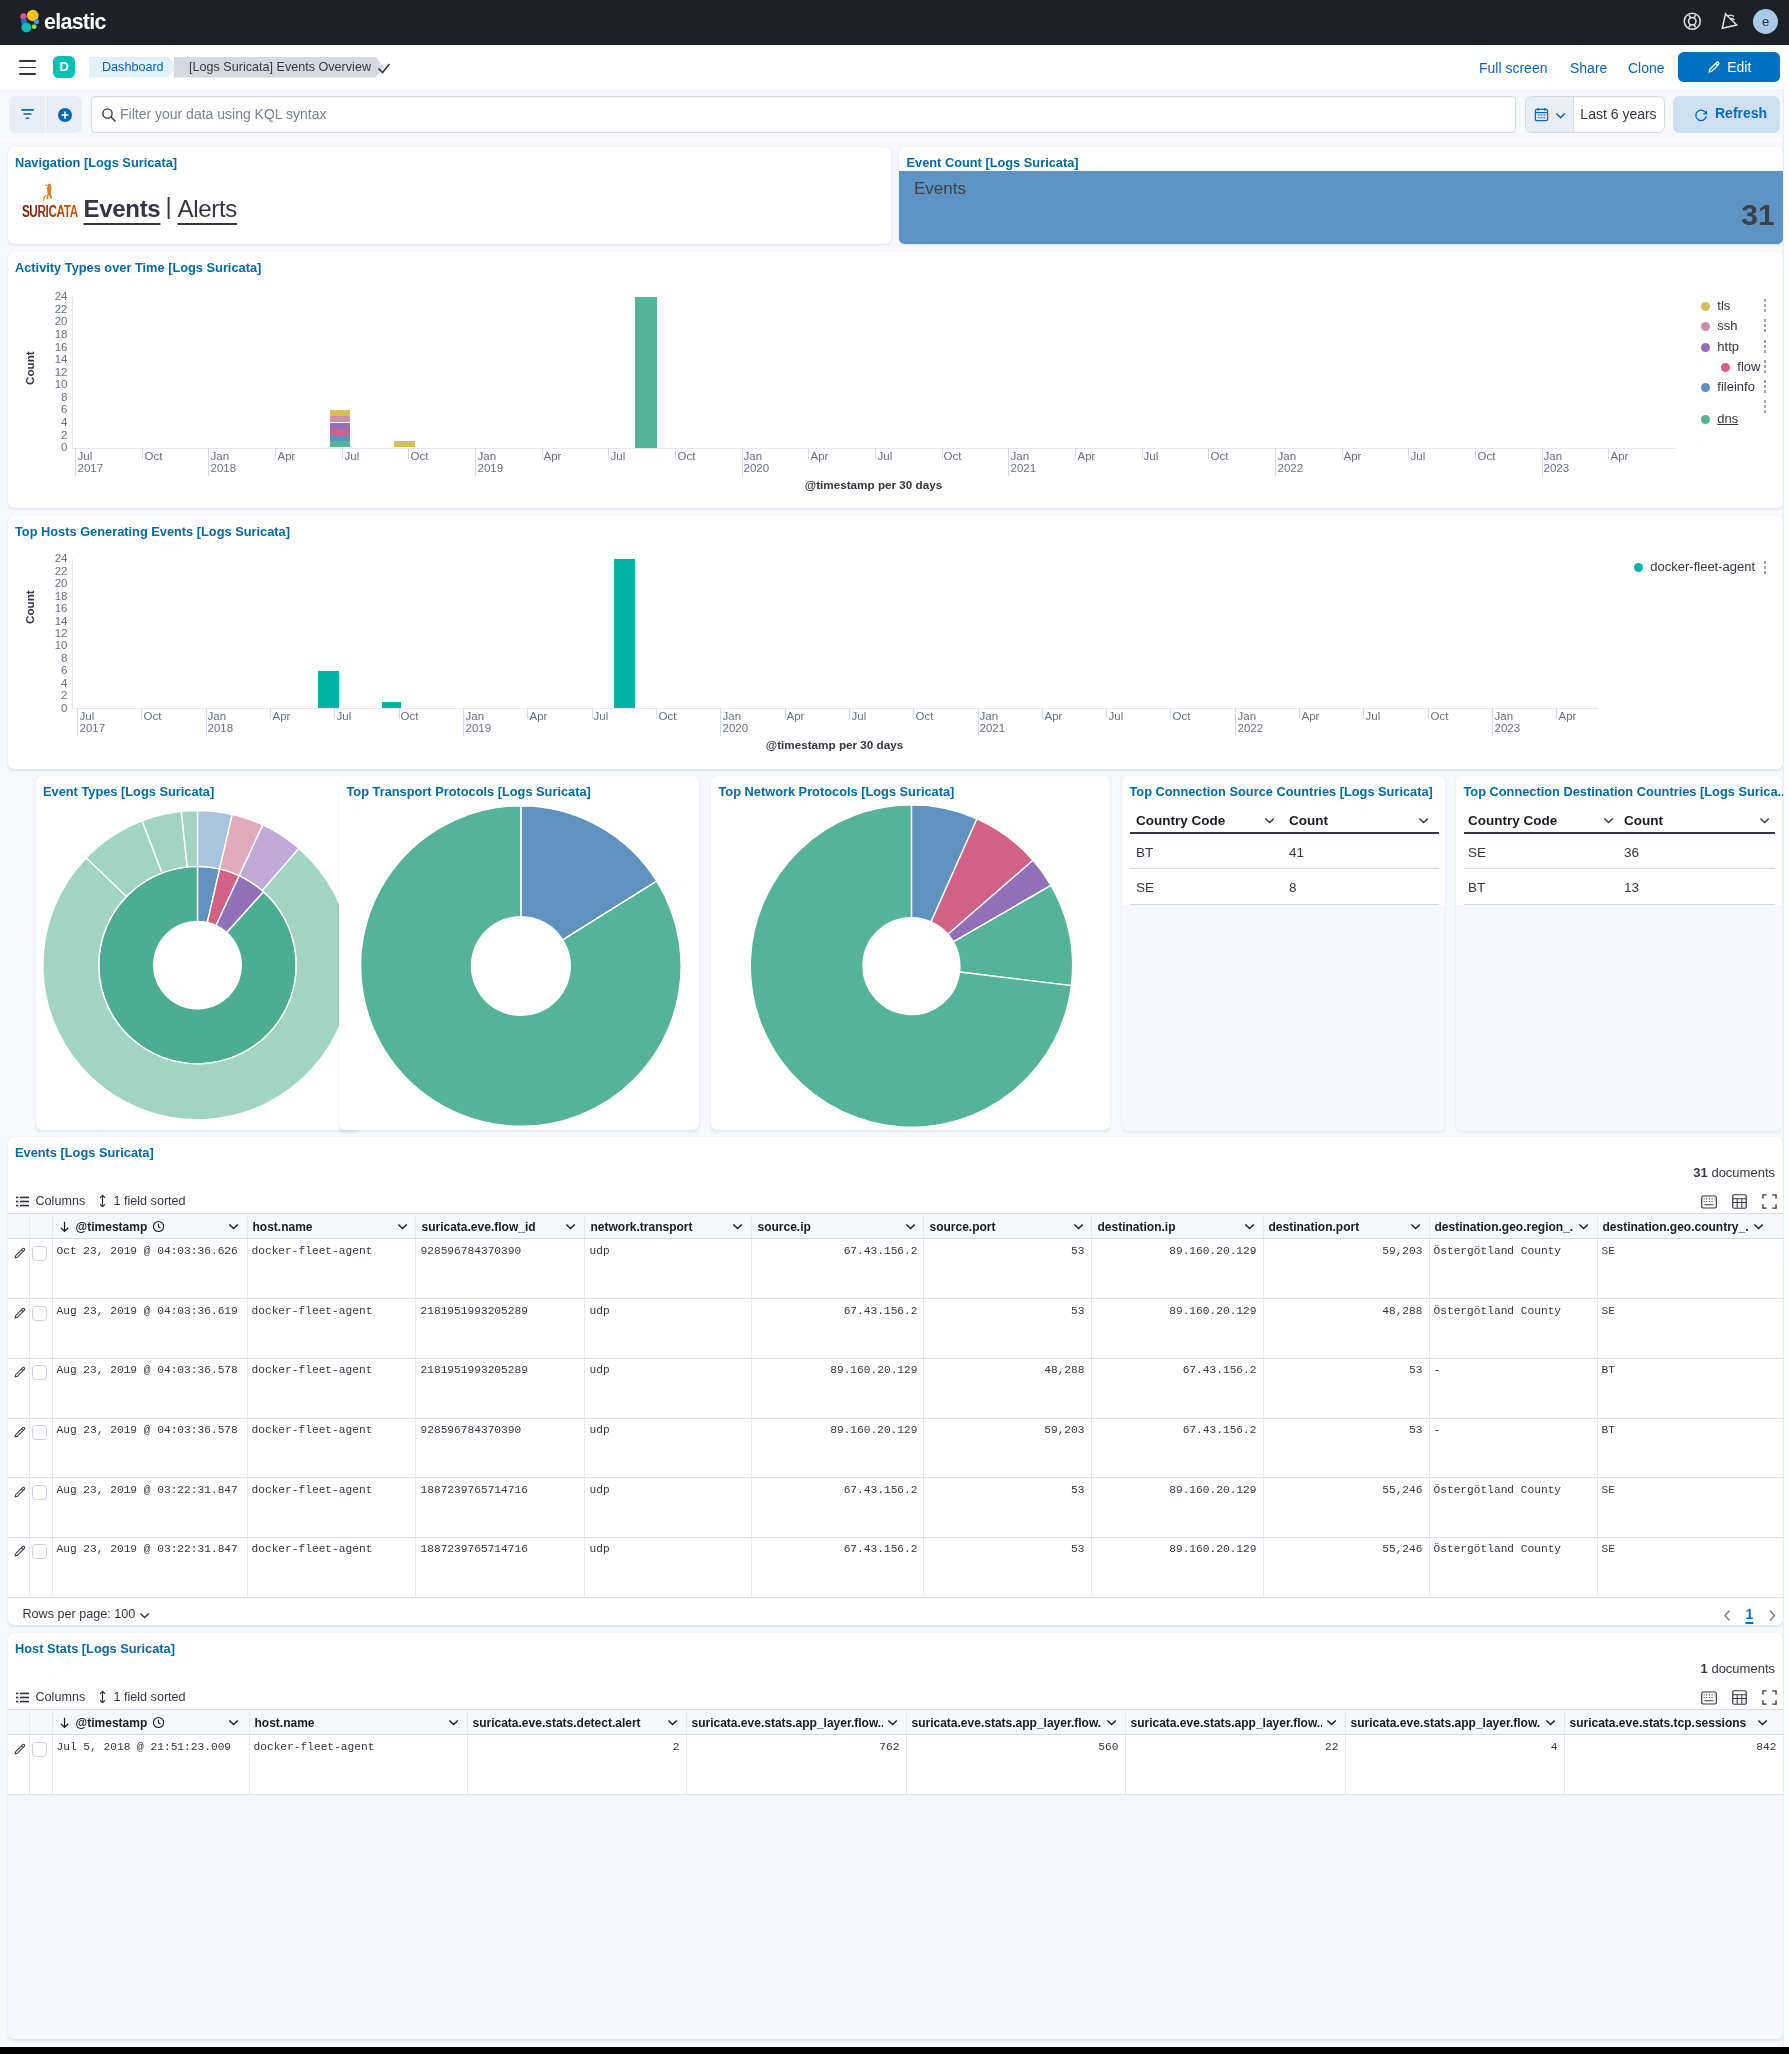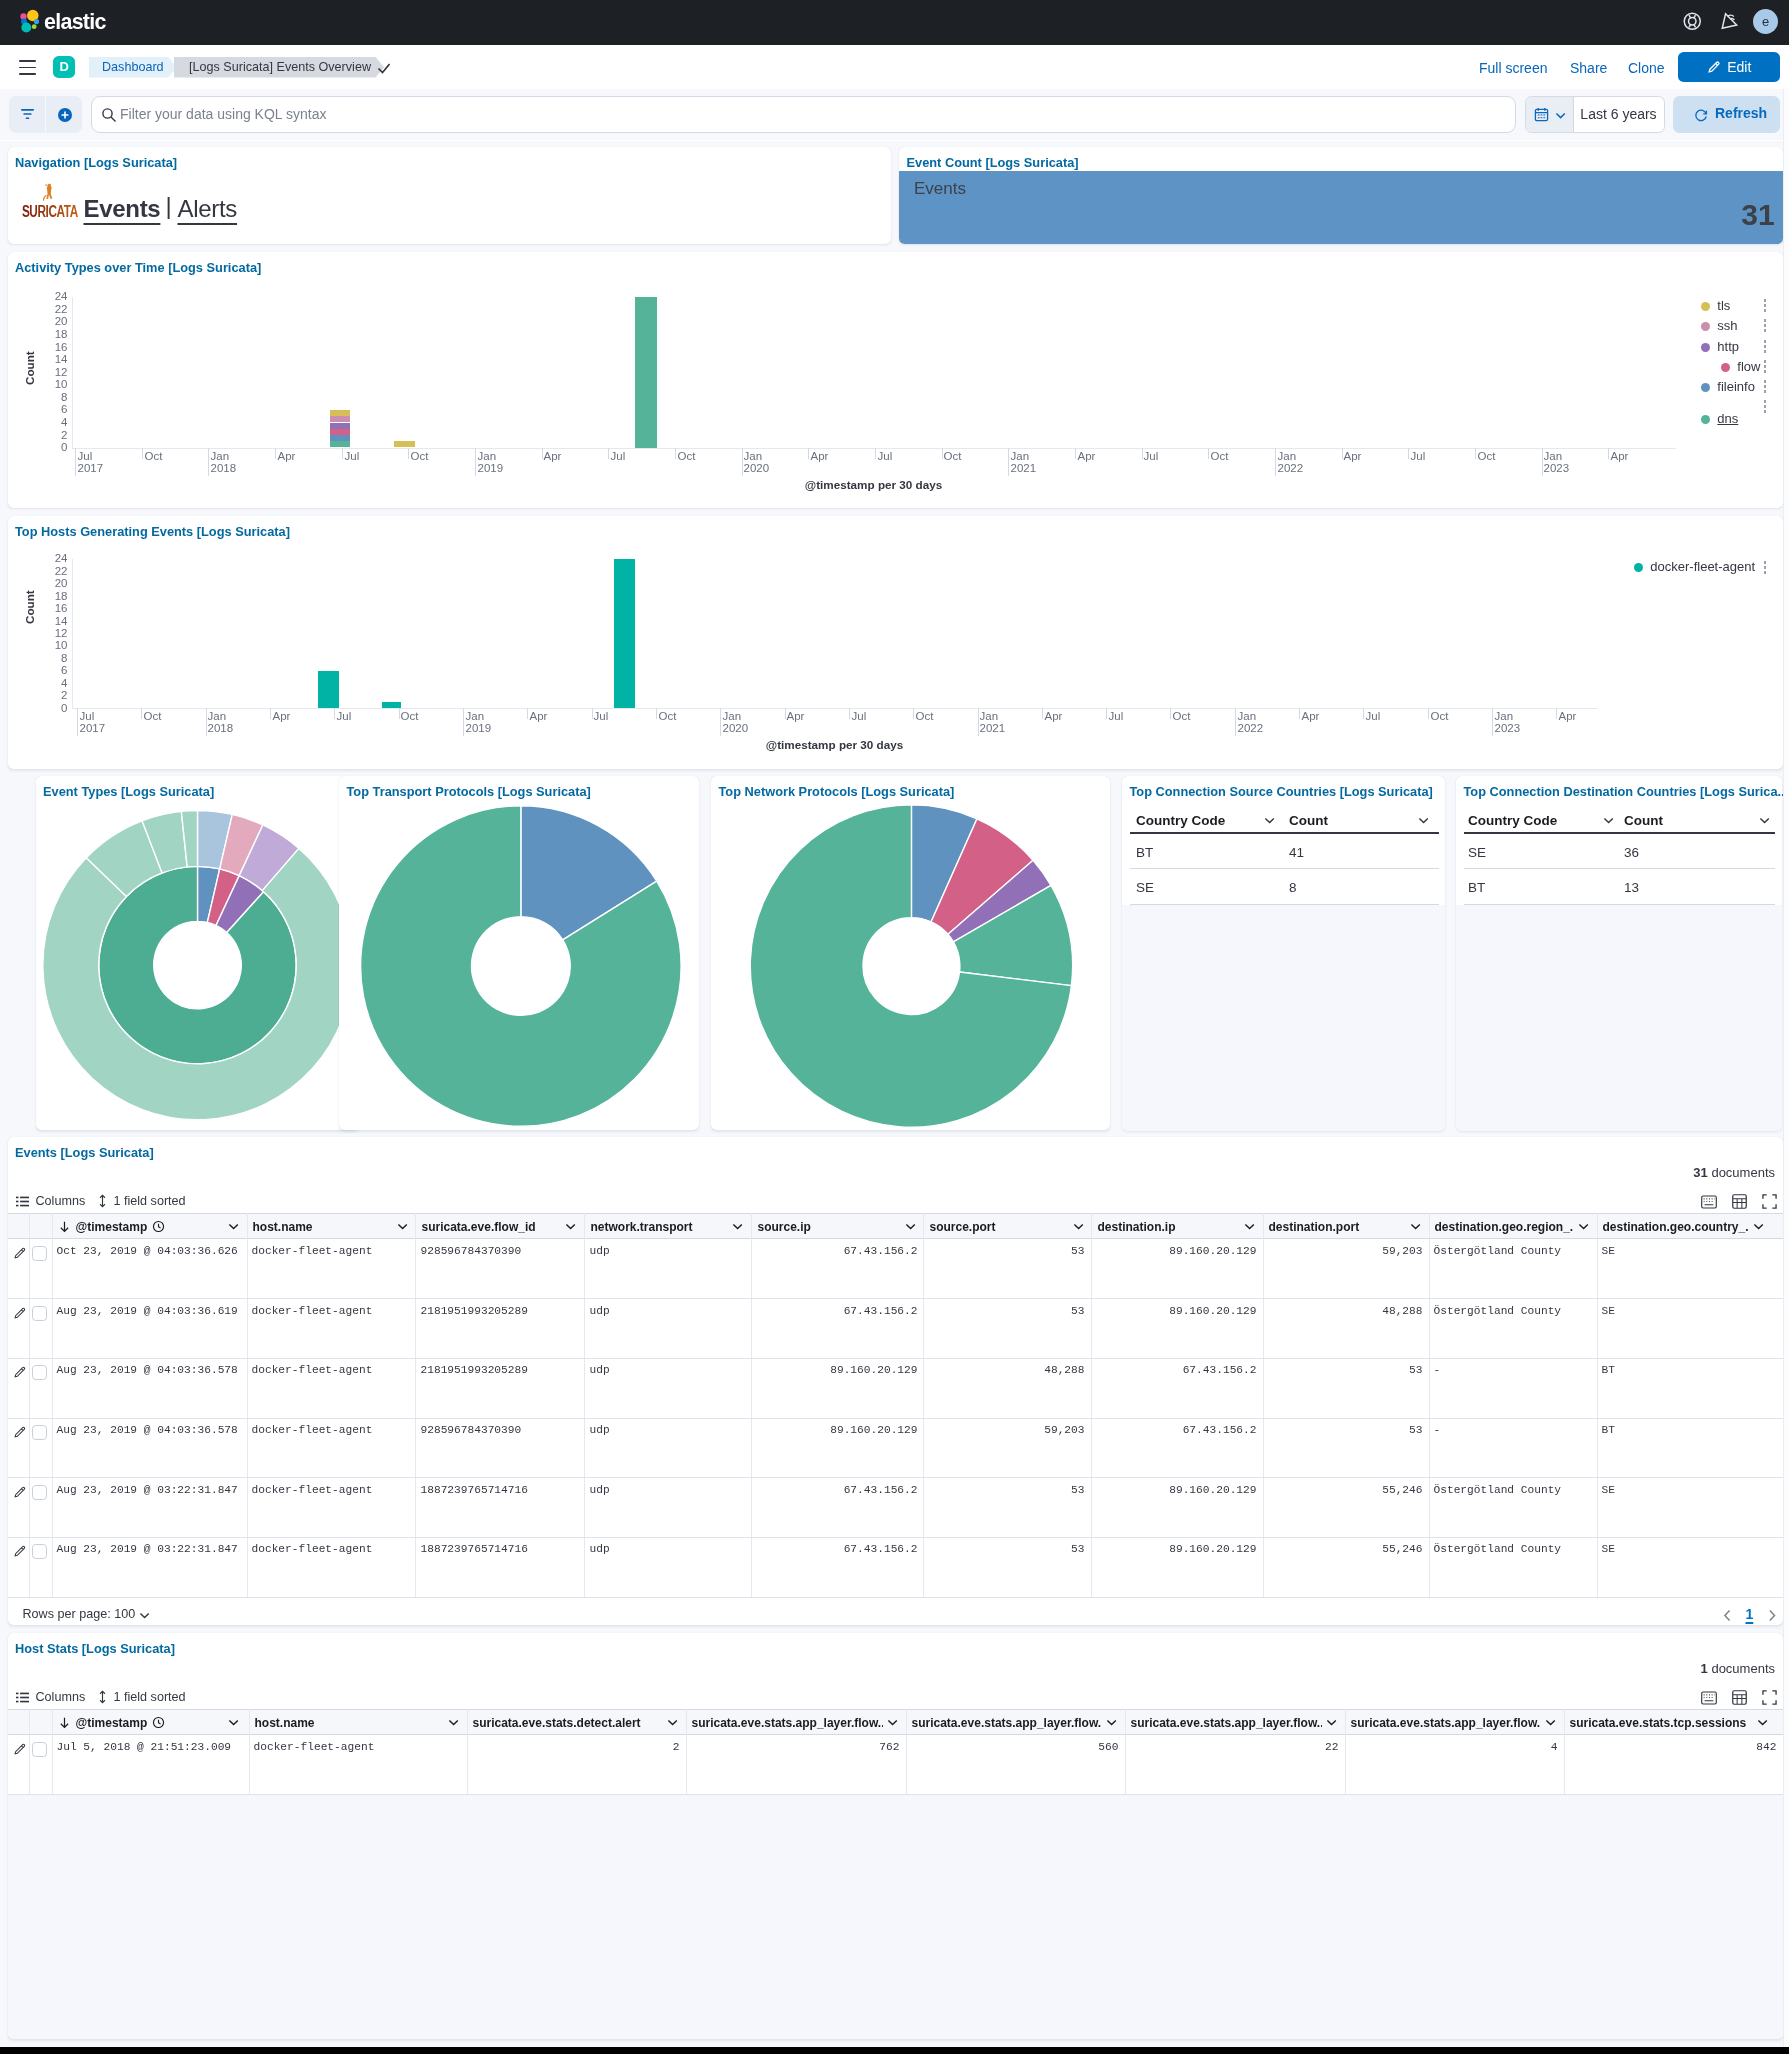--- a/index.html
+++ b/index.html
@@ -19,21 +19,21 @@
   .burger div { height:1.9px; background:#343741; margin-bottom:4.7px; border-radius:0.9px; }
   .dtile { position:absolute; left:53px; top:56px; width:22.4px; height:22.4px; border-radius:5.6px; background:#00bfb3; color:#fff; font-weight:700; font-size:13px; text-align:center; line-height:22.4px; }
   .crumb1 { position:absolute; left:89px; top:57px; height:20.5px; background:#e2f0fa; color:#0c63b6; font-size:12.6px; font-weight:400; line-height:20.5px; padding:0 13px 0 13px; clip-path:polygon(0 0, calc(100% - 8.4px) 0, 100% 50%, calc(100% - 8.4px) 100%, 0 100%); }
   .crumb2b { position:absolute; left:174px; top:57px; height:20.5px; background:#d7d9e0; color:#33373f; font-size:12.6px; line-height:20.5px; padding:0 13px 0 15px; clip-path:polygon(0 0, calc(100% - 8.4px) 0, 100% 50%, calc(100% - 8.4px) 100%, 0 100%); }
   .toplink { position:absolute; top:60px; font-size:14px; color:#0765bb; font-weight:500; }
   .btn-edit { position:absolute; left:1678px; top:52px; width:102px; height:30px; background:#0071c2; border-radius:5.6px; color:#fff; font-size:14px; font-weight:500; text-align:center; line-height:30px; }
   
   .fbar { position:absolute; left:0; top:89px; width:1790px; height:51px; background:#f7f8fc; }
   .fgroup { position:absolute; left:9.3px; top:96px; width:73px; height:37px; background:#e9edf6; border-radius:6.5px; }
   .fgroup .sep { position:absolute; left:36px; top:0; width:0.9px; height:37px; background:#f7f8fc; }
-  .kql { position:absolute; left:91px; top:96px; width:1425px; height:37px; background:#fff; border:0.9px solid #d3dae6; border-radius:9px; }
+  .kql { position:absolute; left:91px; top:96px; width:1425px; height:37px; background:#fff; border:0.9px solid #d3dae6; border-radius:4px; }
   .kql .ph { position:absolute; left:28px; top:9.3px; font-size:14px; color:#7c828d; }
   .dpick { position:absolute; left:1525px; top:96px; width:140px; height:37px; background:#fff; border:0.9px solid #d3dae6; border-radius:6.5px; overflow:hidden; }
   .dpick .cal { position:absolute; left:0; top:0; width:48px; height:37px; background:#e9edf4; border-right:0.9px solid #d3dae6; }
   .dpick .txt { position:absolute; left:48px; top:0; width:89px; text-align:center; line-height:35px; font-size:14px; color:#343741; }
   .btn-refresh { position:absolute; left:1673px; top:96px; width:107px; height:37px; background:#cce0f2; border-radius:6.5px; color:#0769be; font-size:14px; font-weight:600; }
   
   .dash { position:absolute; left:0; top:141px; width:1790px; height:1906px; background:#f7f8fc; }
   .panel { position:absolute; background:#fff; border-radius:5.6px; box-shadow:0 1.9px 2.8px -0.9px rgba(84,96,128,.12), 0 0 0.9px rgba(84,96,128,.18); }
   .ptitle { position:absolute; left:7.5px; top:7.5px; font-size:12.8px; font-weight:700; color:#0369a1; white-space:nowrap; }
   

